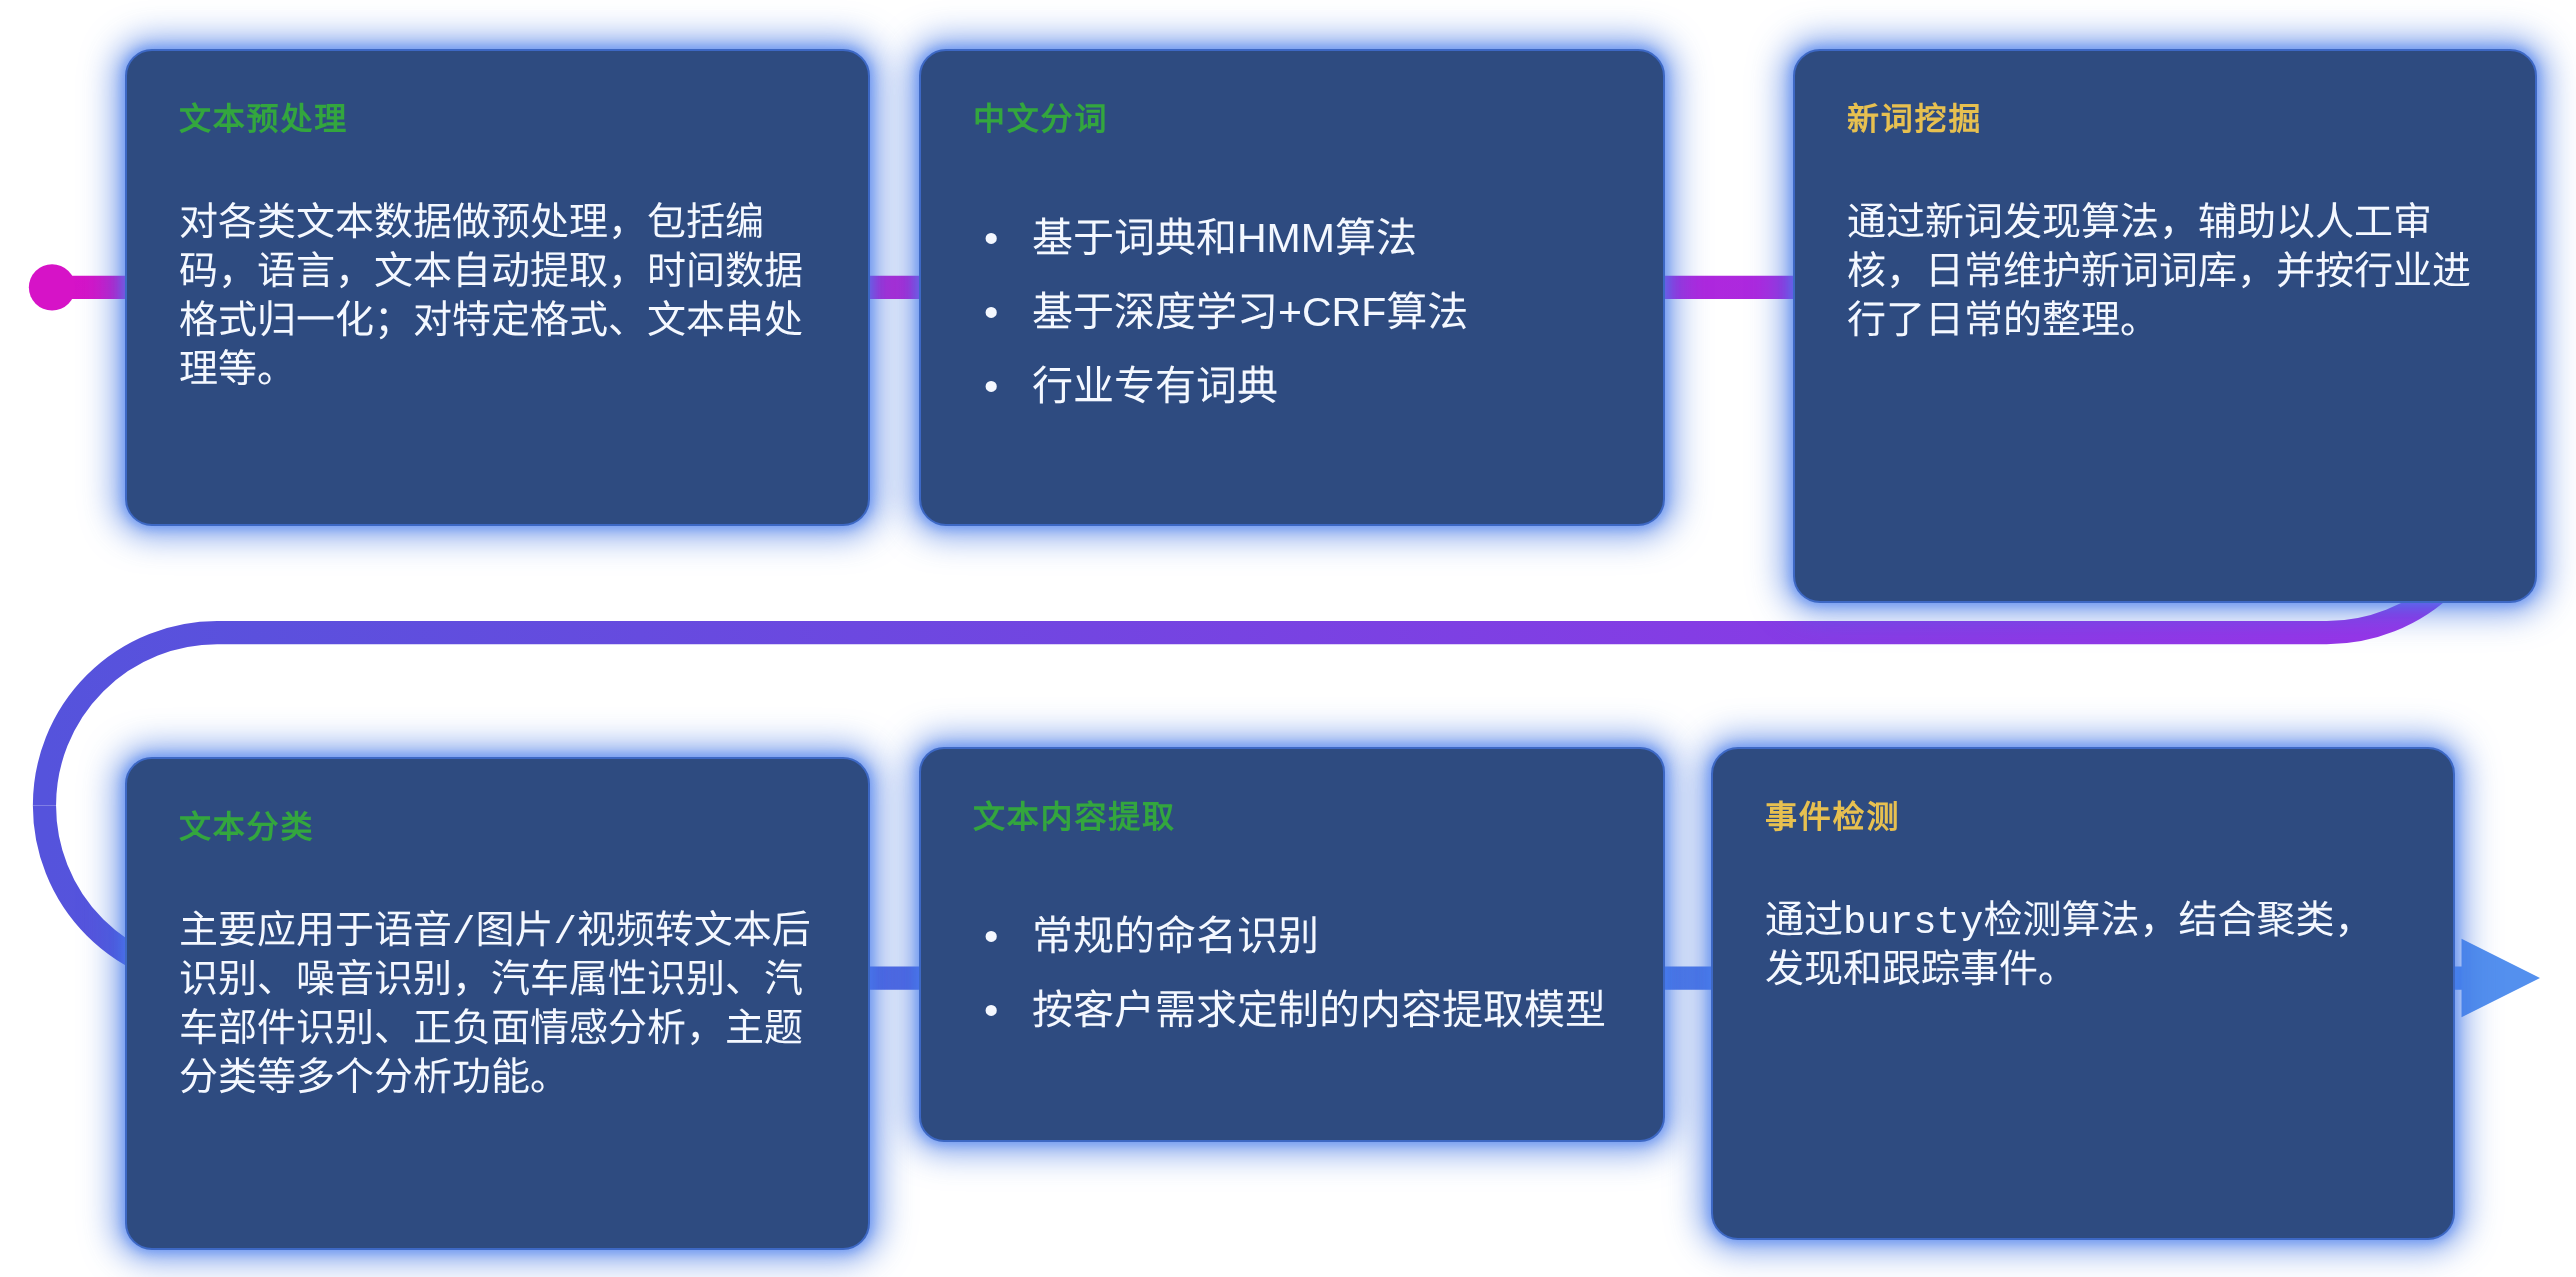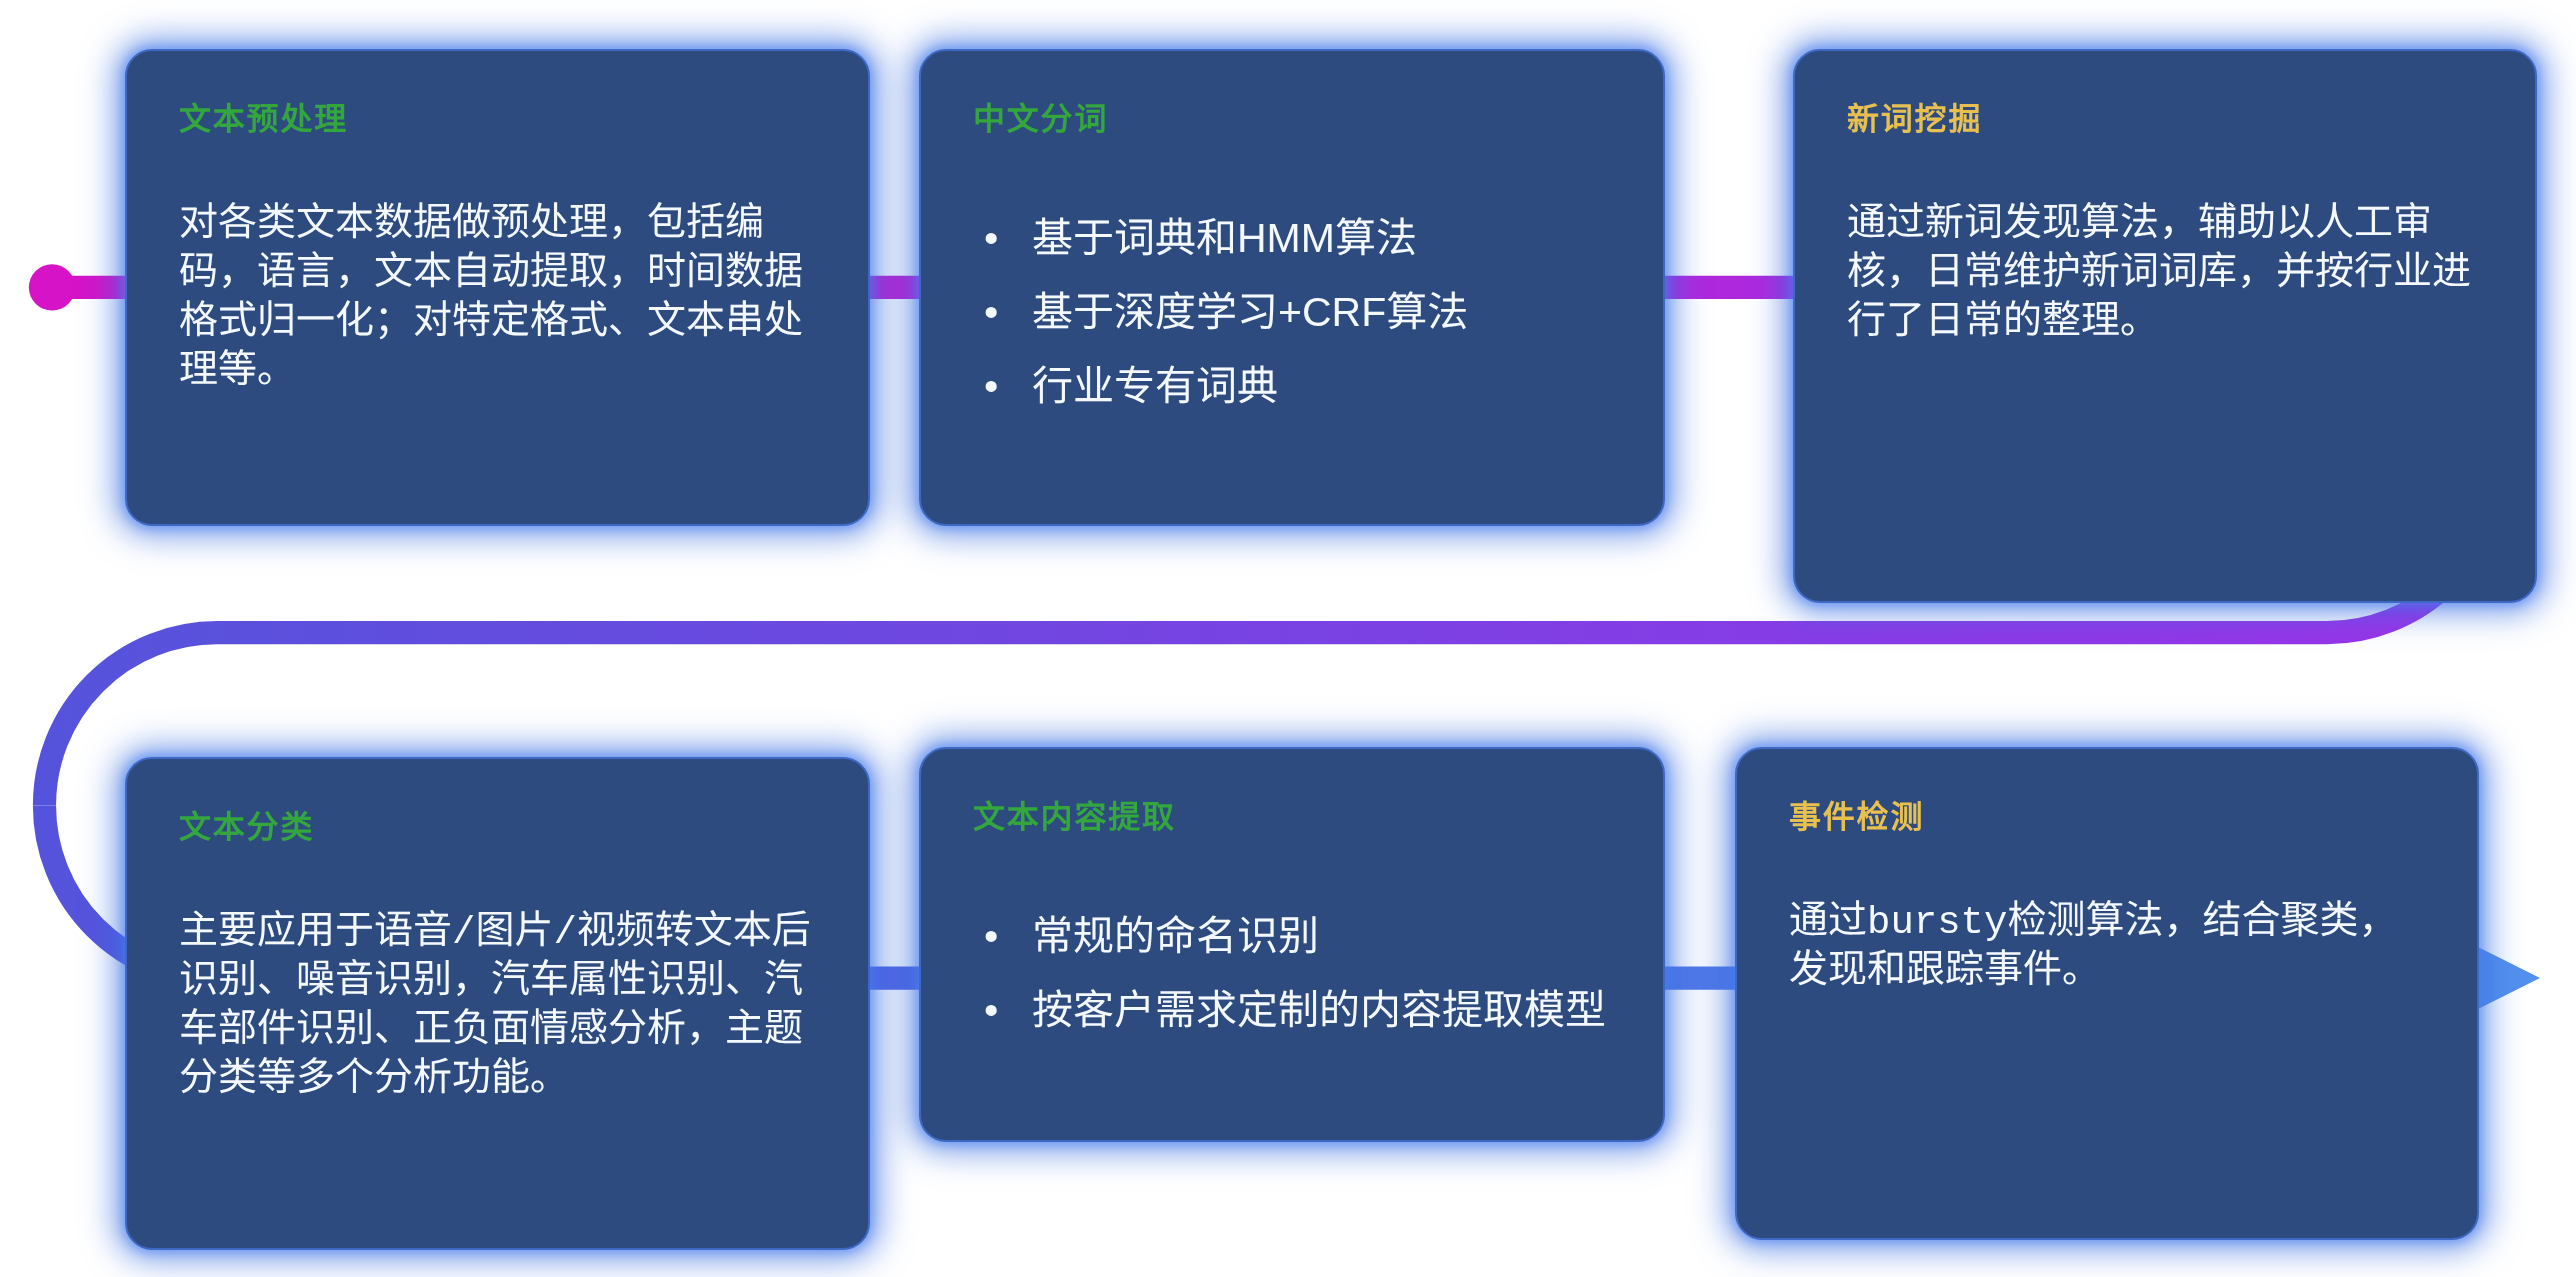--- a/index.html
+++ b/index.html
@@ -107,27 +107,27 @@
   <div class="card" style="left:1793px; top:49px; width:744px; height:554px;">
     <h2 class="card-title t-yellow">新词挖掘</h2>
     <p class="card-body">通过新词发现算法，辅助以人工审核，日常维护新词词库，并按行业进行了日常的整理。</p>
   </div>
 
   <div class="card" style="left:125px; top:747px; width:745px; height:493px;margin-top:10px;">
     <h2 class="card-title t-green">文本分类</h2>
     <p class="card-body">主要应用于语音/图片/视频转文本后识别、噪音识别，汽车属性识别、汽车部件识别、正负面情感分析，主题分类等多个分析功能。</p>
   </div>
 
-  <div class="card" style="left:919px; top:747px; width:746px; height:395px;">
+  <div class="card" style="left:919px; top:747px; width:746px; height:395px;border-radius:25px;">
     <h2 class="card-title t-green">文本内容提取</h2>
     <ul class="card-bullets">
       <li>常规的命名识别</li>
       <li>按客户需求定制的内容提取模型</li>
     </ul>
   </div>
 
-  <div class="card" style="left:1711px; top:747px; width:744px; height:493px;margin-left:24px;">
+  <div class="card" style="left:1711px; top:747px; width:744px; height:493px;">
     <h2 class="card-title t-yellow">事件检测</h2>
     <p class="card-body">通过bursty检测算法，结合聚类，发现和跟踪事件。</p>
   </div>
 
 </div>
 
 
 </body></html>

